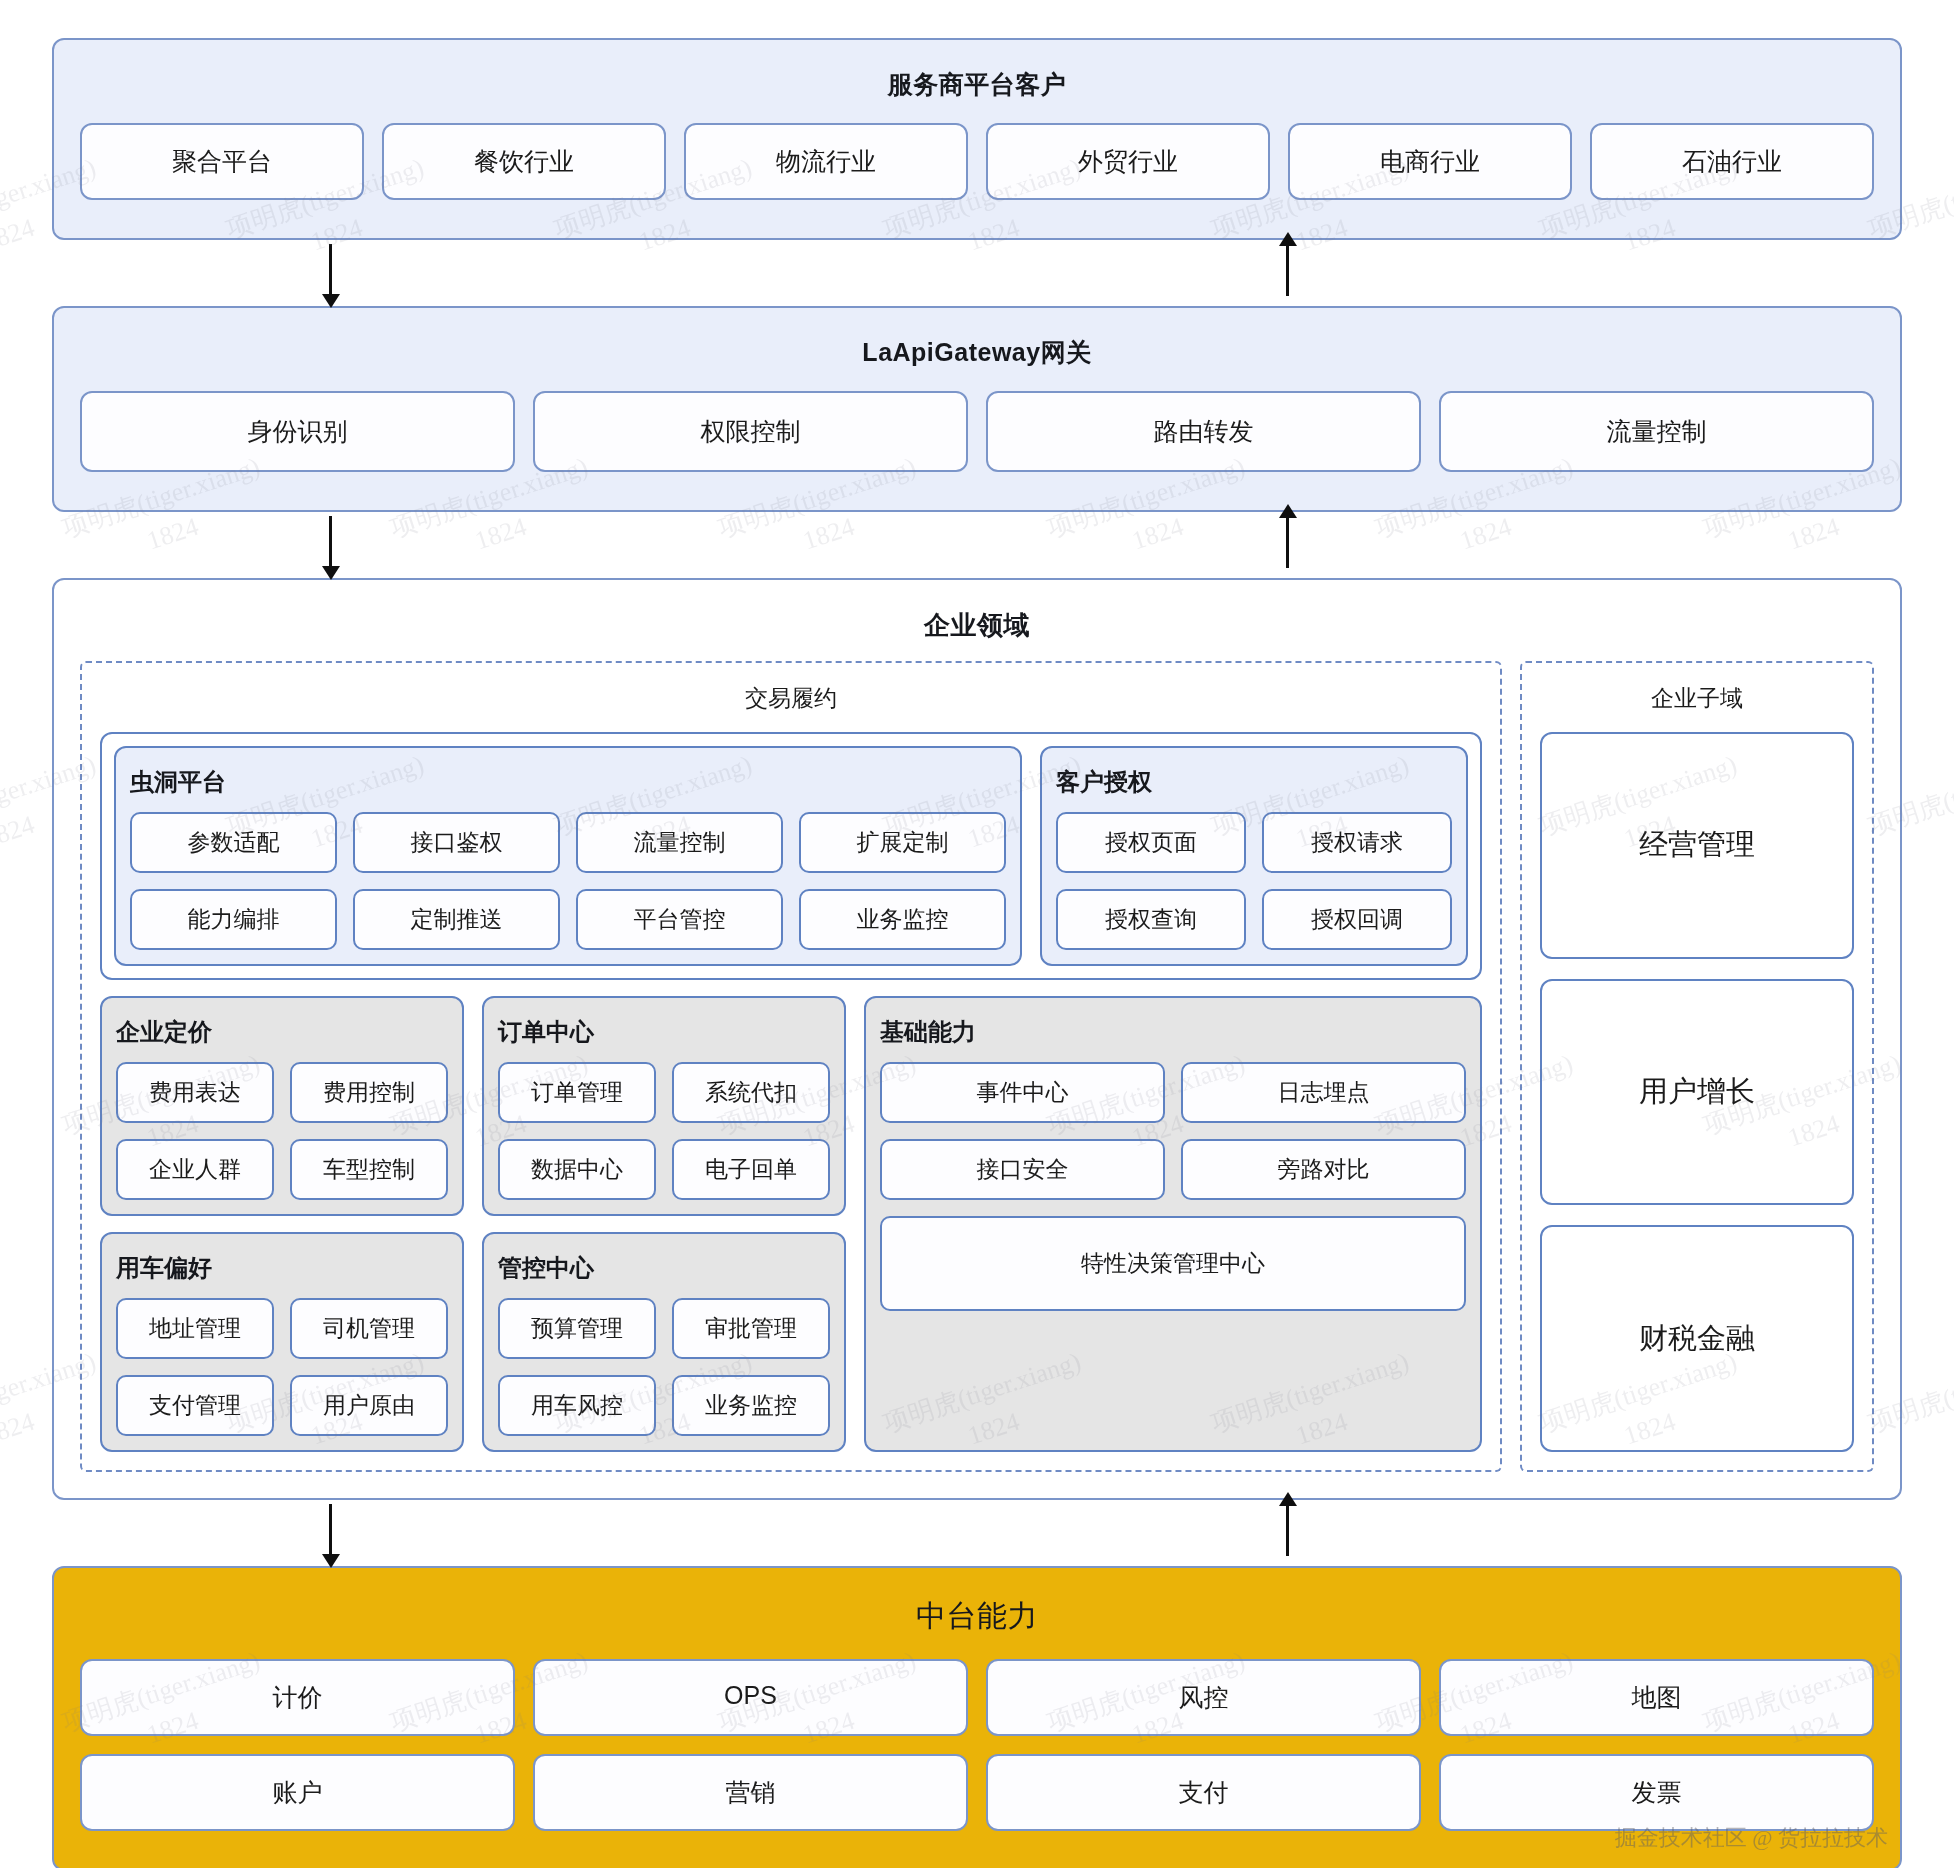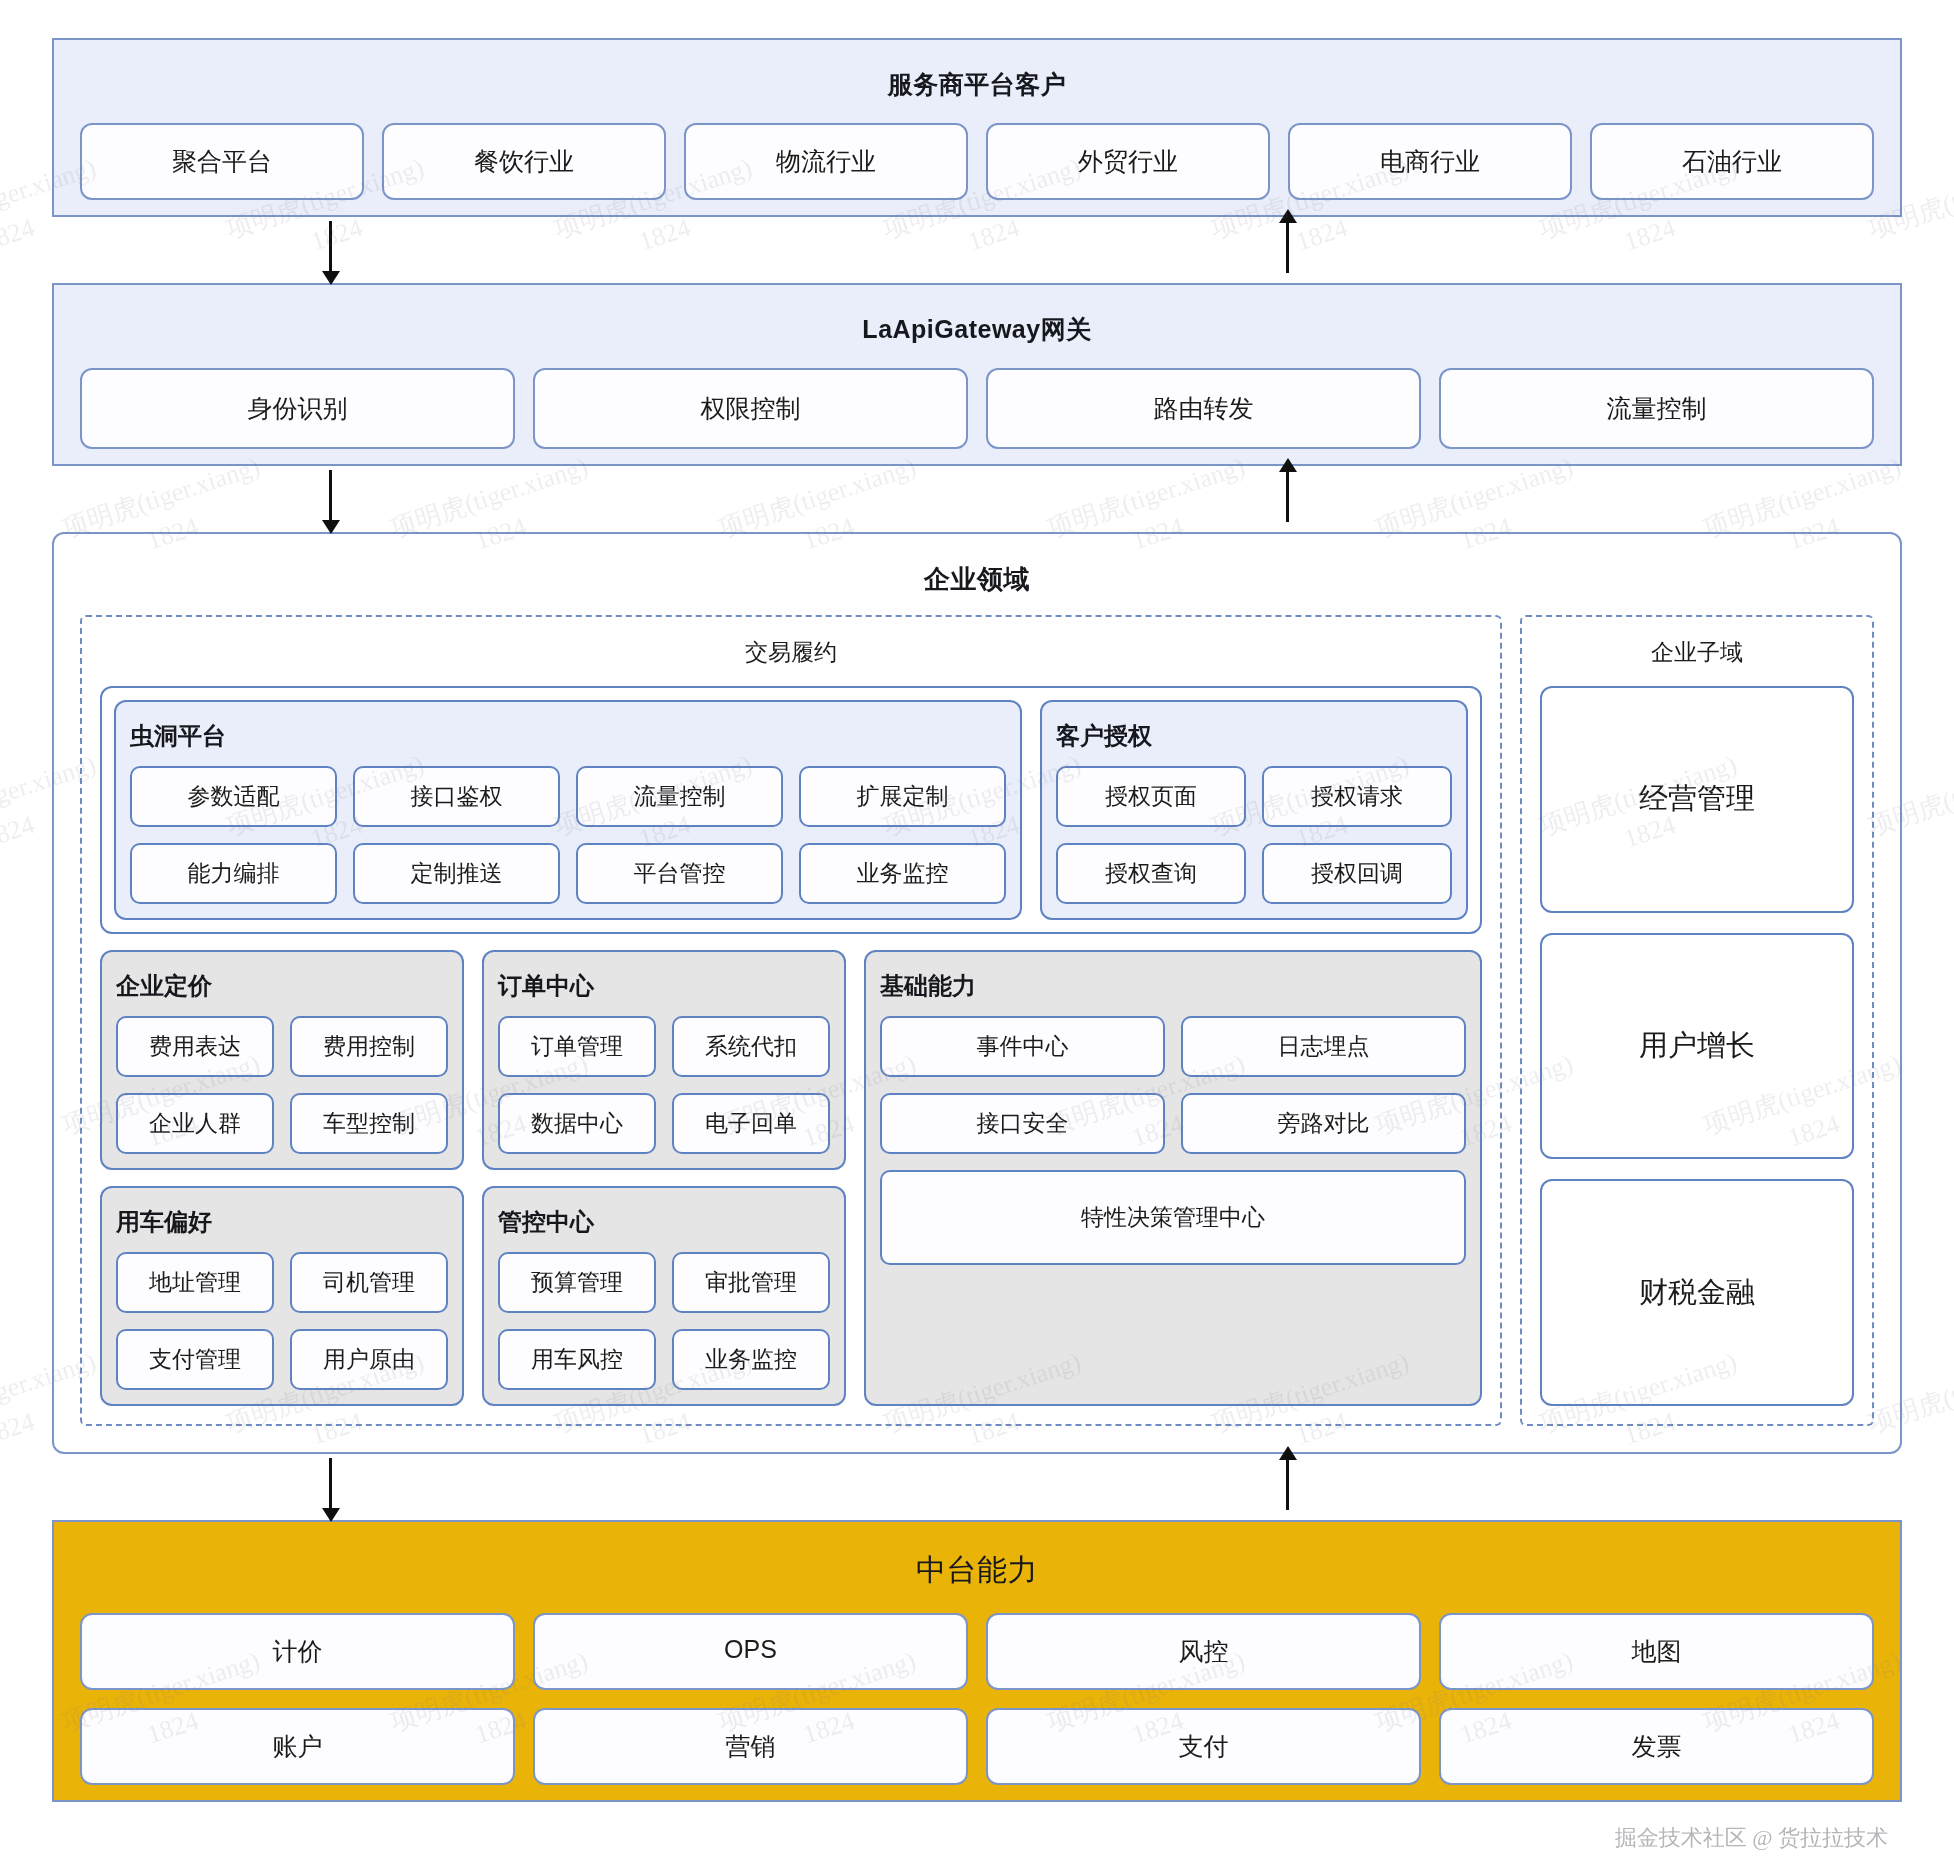--- a/index.html
+++ b/index.html
@@ -38,23 +38,23 @@
   #diagram {
     position: relative;
     width: 1954px; height: 1869px;
     padding: 38px 52px 0 52px;
     z-index: 1;
   }
 
   
   .band {
     border: 2px solid #7b95c9;
-    border-radius: 0;
+    border-radius: 12px;
     background: #e9eefa;
-    padding: 20px 26px 15px 26px;
+    padding: 20px 26px 38px 26px;
   }
   .band.white { background: #eab308; }
 
   .band-title {
     text-align: center;
     font-weight: bold;
     font-size: 25px;
     letter-spacing: 0.5px;
     margin: 8px 0 22px 0;
     color: #16181d;

